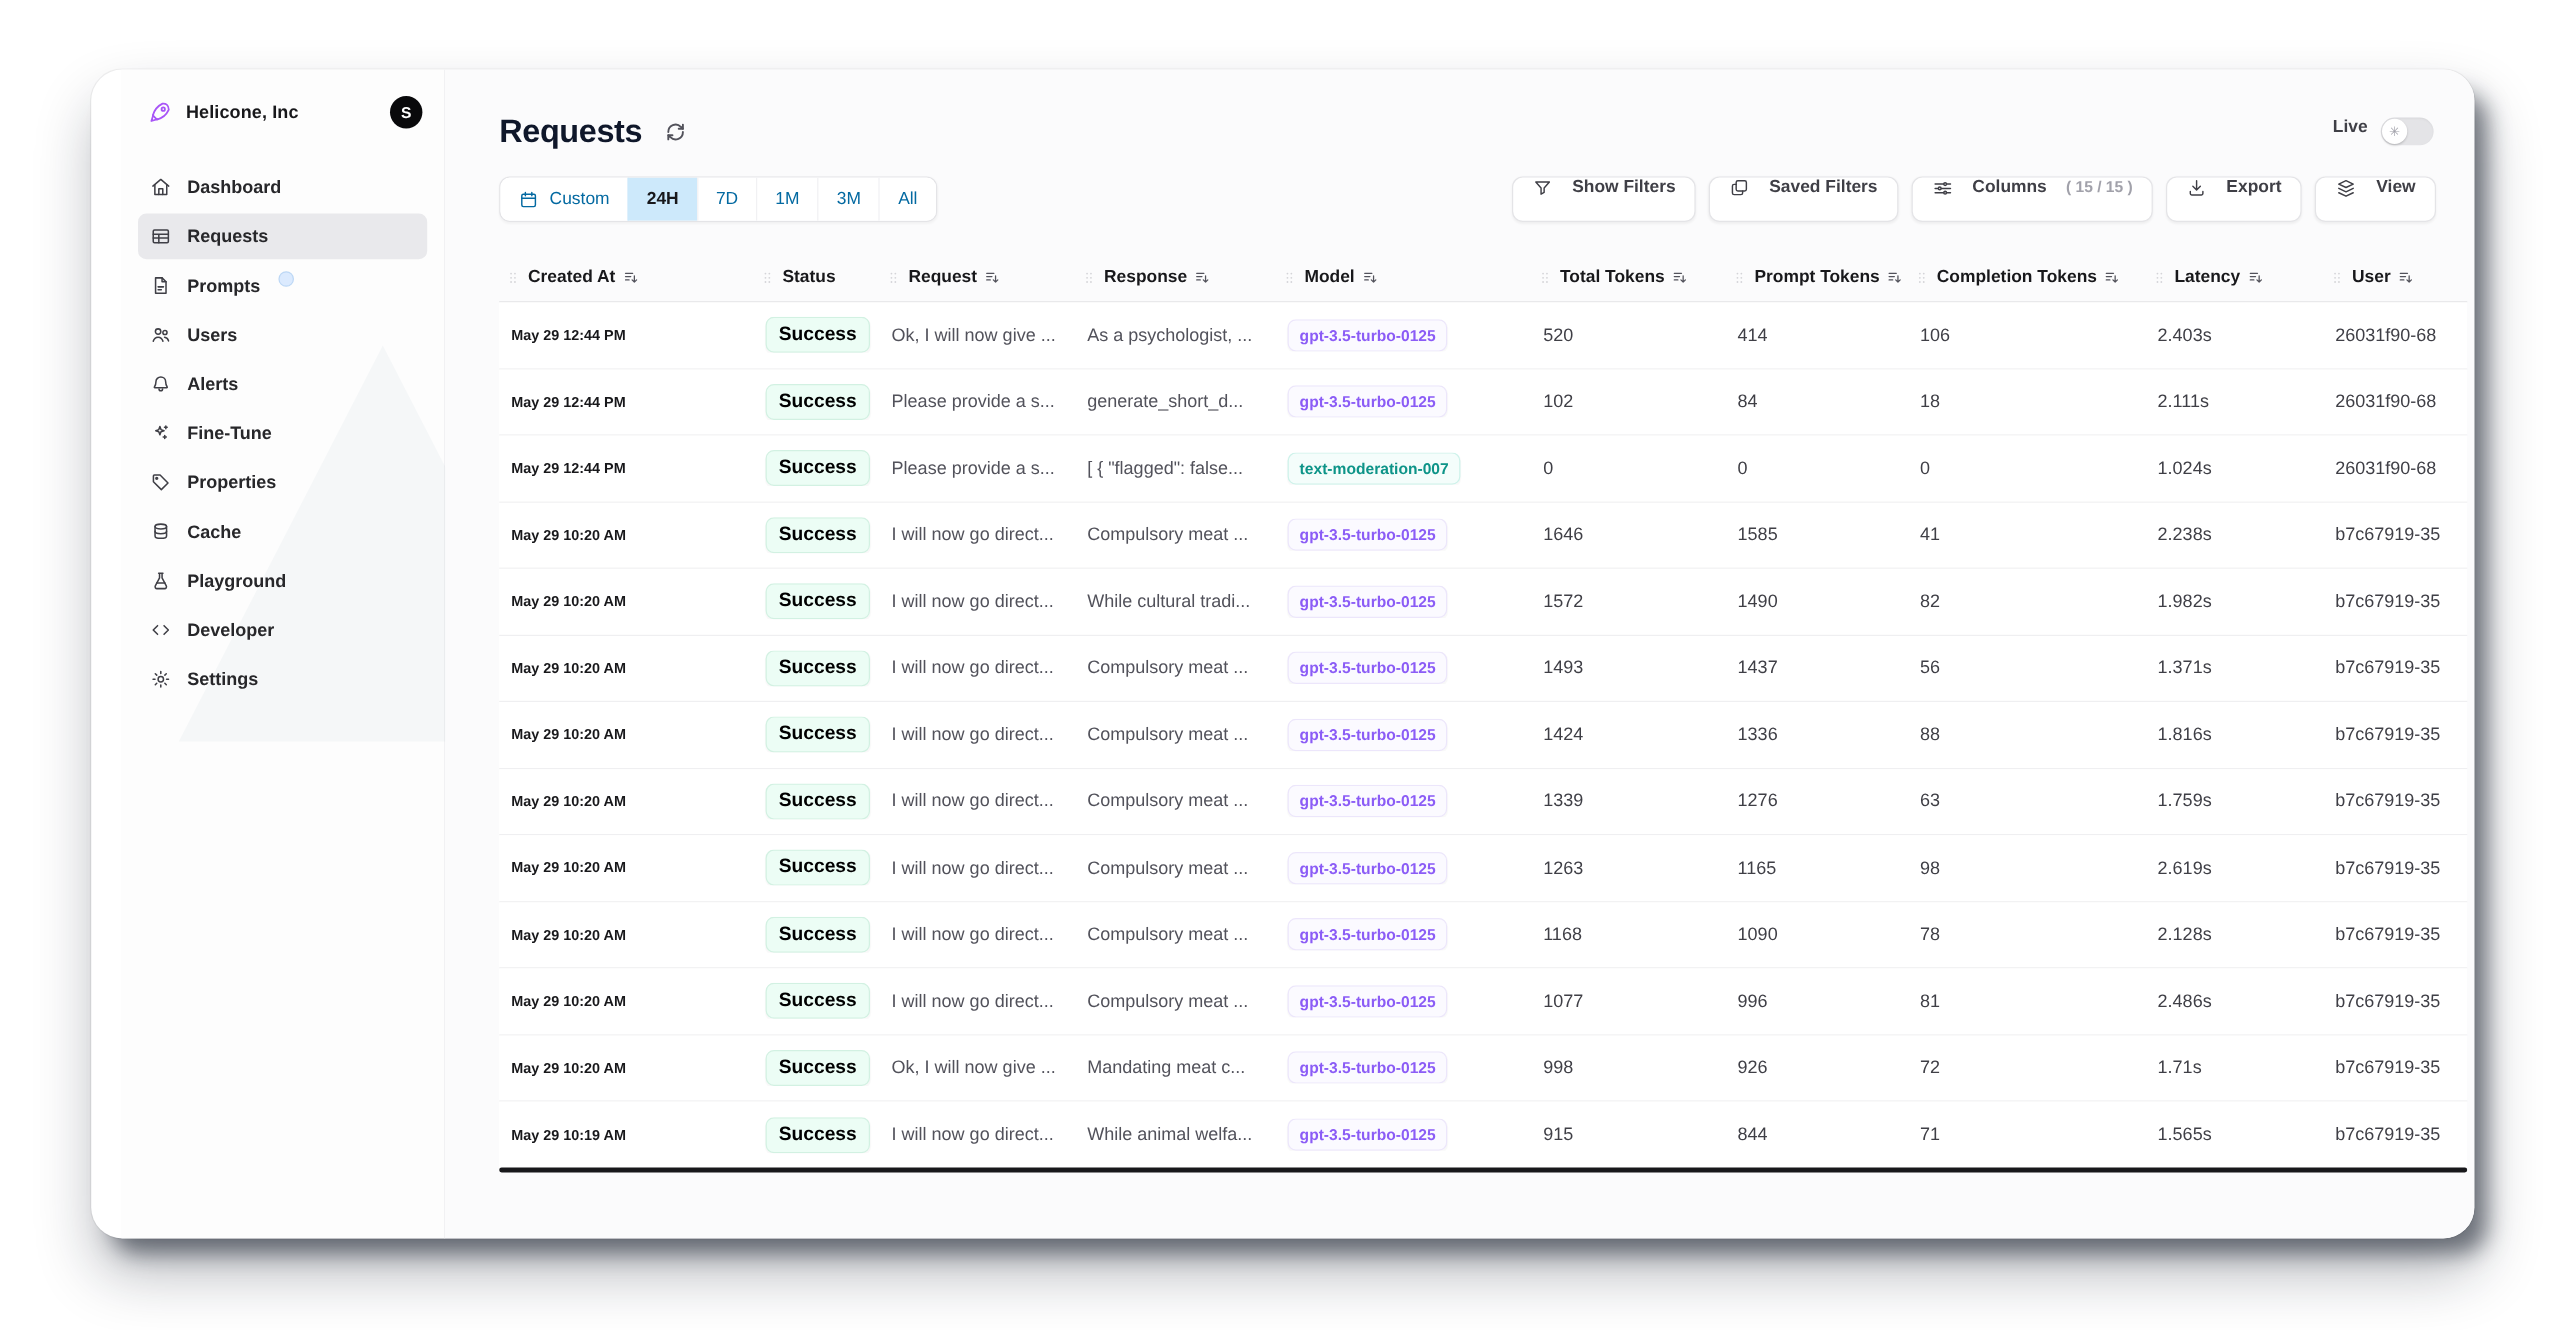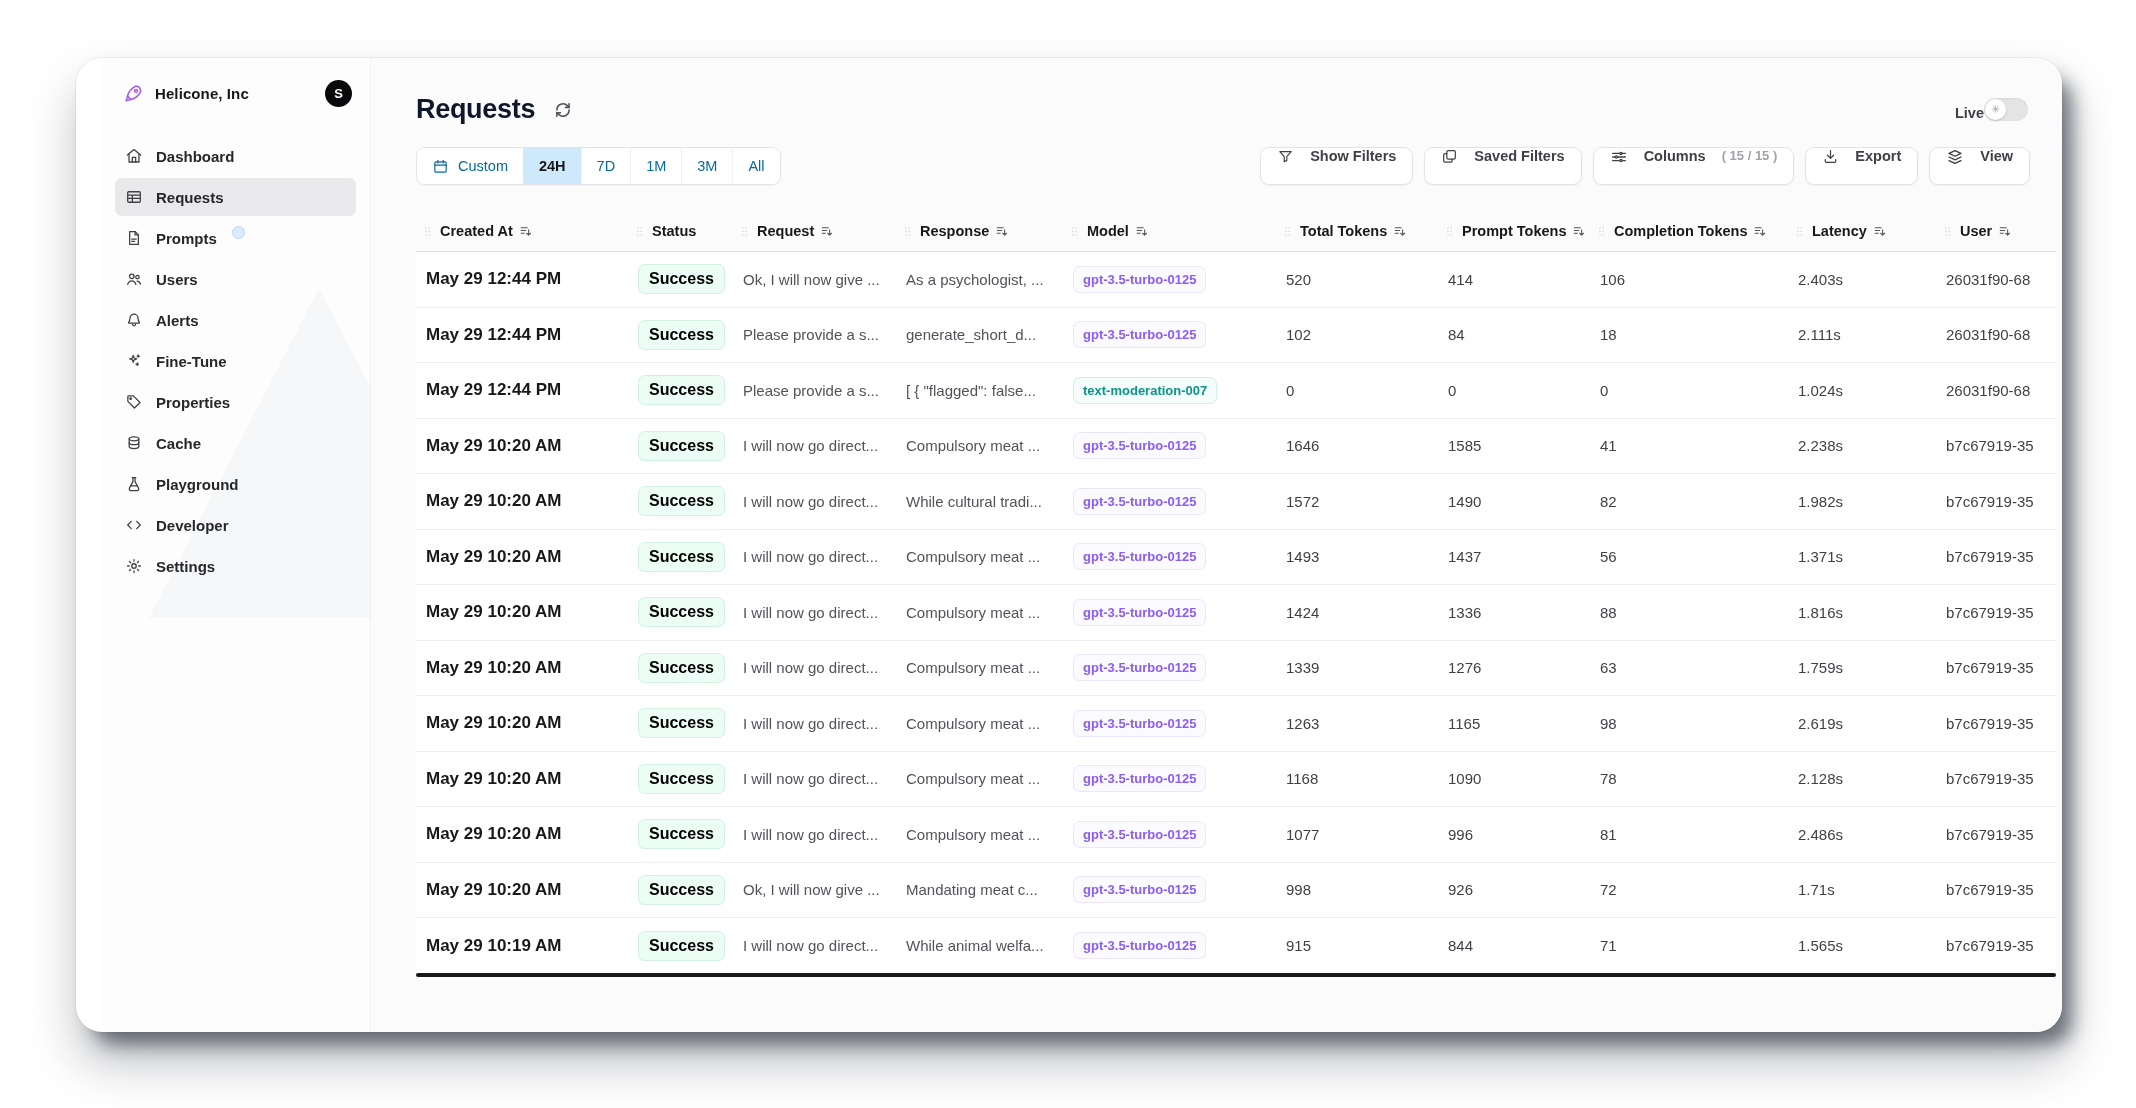--- a/index.html
+++ b/index.html
@@ -29,21 +29,21 @@
   .nav-badge { width:13px; height:13px; border-radius:50%; background:#dbeafe; border:1px solid #bcd7f5; position:relative; top:-6px; margin-left:2px; }
 
   .icon { display:inline-flex; align-items:center; justify-content:center; }
   .icon svg { display:block; }
 
   
   .main { flex:1; background:#fbfbfc; padding-left:45px; position:relative; }
   .title-row { margin-top:36px; display:flex; align-items:center; }
   .page-title { font-size:27px; font-weight:700; color:#0f172a; letter-spacing:-.3px; }
   .refresh-btn { margin-left:18px; background:none; border:none; color:#52525b; cursor:pointer; display:flex; }
-  .live-wrap { margin-left:auto; margin-right:34px; display:flex; align-items:flex-end; }
+  .live-wrap { margin-left:auto; margin-right:34px; display:flex; align-items:flex-start; gap:11px; }
   .live-label { font-size:14.5px; font-weight:600; color:#3f3f46; }
   .toggle { width:44px; height:23px; border-radius:12px; background:#e4e4e7; position:relative; cursor:pointer; box-shadow:inset 0 1px 2px rgba(0,0,0,.05); }
   .toggle-knob { position:absolute; left:1px; top:1px; width:21px; height:21px; border-radius:50%; background:#fff;
     box-shadow:0 1px 2px rgba(0,0,0,.2); display:flex; align-items:center; justify-content:center; font-size:11px; color:#a1a1aa; }
 
   .controls-row { margin-top:22px; display:flex; align-items:center; padding-right:32px; }
   .segmented { display:inline-flex; height:38px; background:#fff; border:1px solid #e4e4e7; border-radius:9px; overflow:hidden;
     box-shadow:0 1px 2px rgba(0,0,0,.04); }
   .seg-item { display:flex; align-items:center; gap:9px; padding:0 15px; font-size:14.5px; font-weight:500; color:#0369a1;
     border-left:1px solid #f1f1f3; cursor:pointer; white-space:nowrap; background:#fff; border-top:none; border-bottom:none; border-right:none; font-family:inherit; }
@@ -61,21 +61,21 @@
   .thead { display:grid; grid-template-columns:var(--cols); height:40px; align-items:center; }
   .th { display:flex; align-items:center; gap:6px; padding:0 8px 0 5px; font-size:14.5px; font-weight:700; color:#18181b;
     white-space:nowrap; overflow:hidden; cursor:pointer; }
   .drag-dots { color:#d4d4d8; flex-shrink:0; }
   .sort-ic { color:#52525b; flex-shrink:0; }
   .tbody { border-top:1px solid #e4e4e7; }
   .tr { display:grid; grid-template-columns:var(--cols); height:55.5px; align-items:center; background:#fff;
     border-bottom:1px solid #efeff1; cursor:pointer; }
   .tr:last-child { border-bottom:none; }
   .td { padding:0 10px; font-size:15px; color:#3f3f46; white-space:nowrap; overflow:hidden; }
-  .td.date { font-weight:600; color:#18181b; font-size:17px; }
+  .td.date { font-weight:600; color:#18181b; font-size:12px; }
   .td.text { color:#52525b; }
   .badge-status { display:inline-block; padding:5px 10px; border-radius:7px; background:#ecfdf5; color:#000000;
     border:1px solid #d2f1e2; font-size:16px; font-weight:700; box-shadow:0 1px 1px rgba(0,0,0,.03); }
   .badge-model { display:inline-block; padding:5px 9px; border-radius:7px; font-size:13px; font-weight:600;
     box-shadow:0 1px 1px rgba(0,0,0,.03); }
   .badge-model.purple { color:#8b5cf6; background:#fbfaff; border:1px solid #ece6fb;text-align:right; }
   .badge-model.teal { color:#0d9488; background:#f4fdfb; border:1px solid #cdf2ea; }
   .hscrollbar { position:absolute; left:0; bottom:-3px; width:1640px; height:4px; background:#18181b; border-radius:2px; }
 </style>
 </head>

